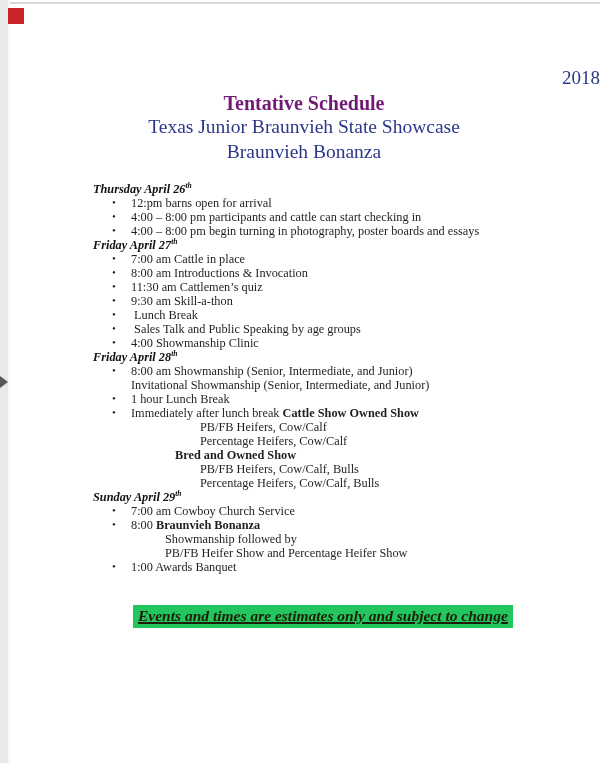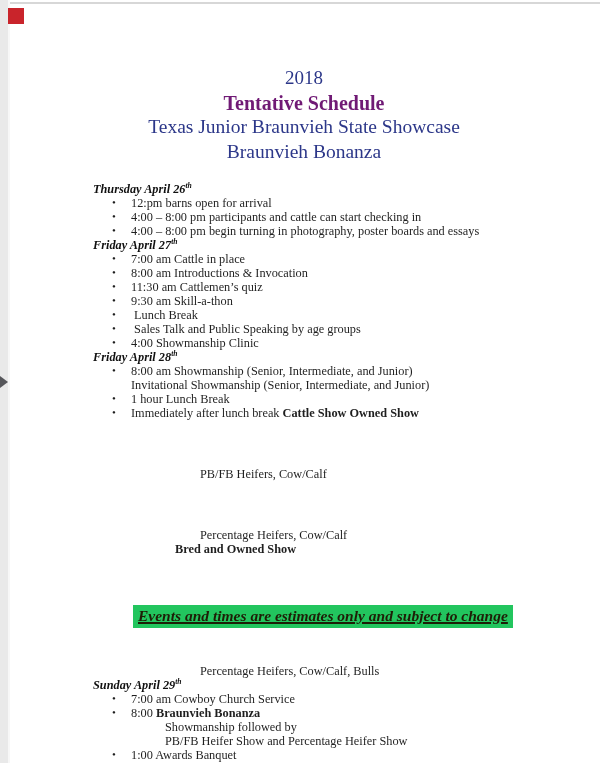--- a/index.html
+++ b/index.html
@@ -16,34 +16,34 @@
   .left-strip { position: absolute; left: 0; top: 0; width: 8px; height: 763px; background: #e9e9e9; border-right: 2px solid #f7f7f7; }
   .nav-arrow  {
     position: absolute; left: 0; top: 376px; width: 0; height: 0;
     border-top: 6px solid transparent; border-bottom: 6px solid transparent;
     border-left: 8px solid #55565a; cursor: pointer;
   }
   .red-marker { position: absolute; left: 8px; top: 8px; width: 16px; height: 16px; background: #c9242b; }
 
   
   .titles { position: absolute; left: 8px; right: 0; top: 66px; text-align: center; line-height: 24.6px; }
-  .t-year  { font-size: 19px;  color: #2c3789; }
+  .t-year  { font-size: 19px;  color: #2c3789; text-align: right; }
   .t-sched { font-size: 20px;  color: #701a75; font-weight: bold; }
   .t-event { font-size: 19.5px; color: #2c3789; }
 
   
   .schedule { position: absolute; left: 93px; top: 182px; width: 470px;
               font-size: 12.3px; line-height: 14px; color: #1f1f1f; }
   .day-heading { font-weight: bold; font-style: italic; color: #101010; }
   .day-heading sup { font-size: 0.62em; vertical-align: super; line-height: 0; }
   .line { position: relative; padding-left: 38px; }
   .line .dot { position: absolute; left: 19px; top: -1px; font-size: 11px; color: #1f1f1f; }
   .line .txt { white-space: pre-wrap; }
   .line.indent-2 { padding-left: 82px; }
-  .line.indent-3 { padding-left: 107px; margin-top: 47px; }
+  .line.indent-3 { padding-left: 107px; }
   .line.indent-4 { padding-left: 72px; }
   .b { font-weight: bold; }
 
   
   .notice {
     position: absolute; left: 133px; top: 605px;
     background: #22c55e; color: #1e1e06;
     font-size: 15.5px; font-weight: bold; font-style: italic;
     text-decoration: underline; text-decoration-thickness: 1.5px;
     padding: 2px 5px 3px 5px; white-space: nowrap;

